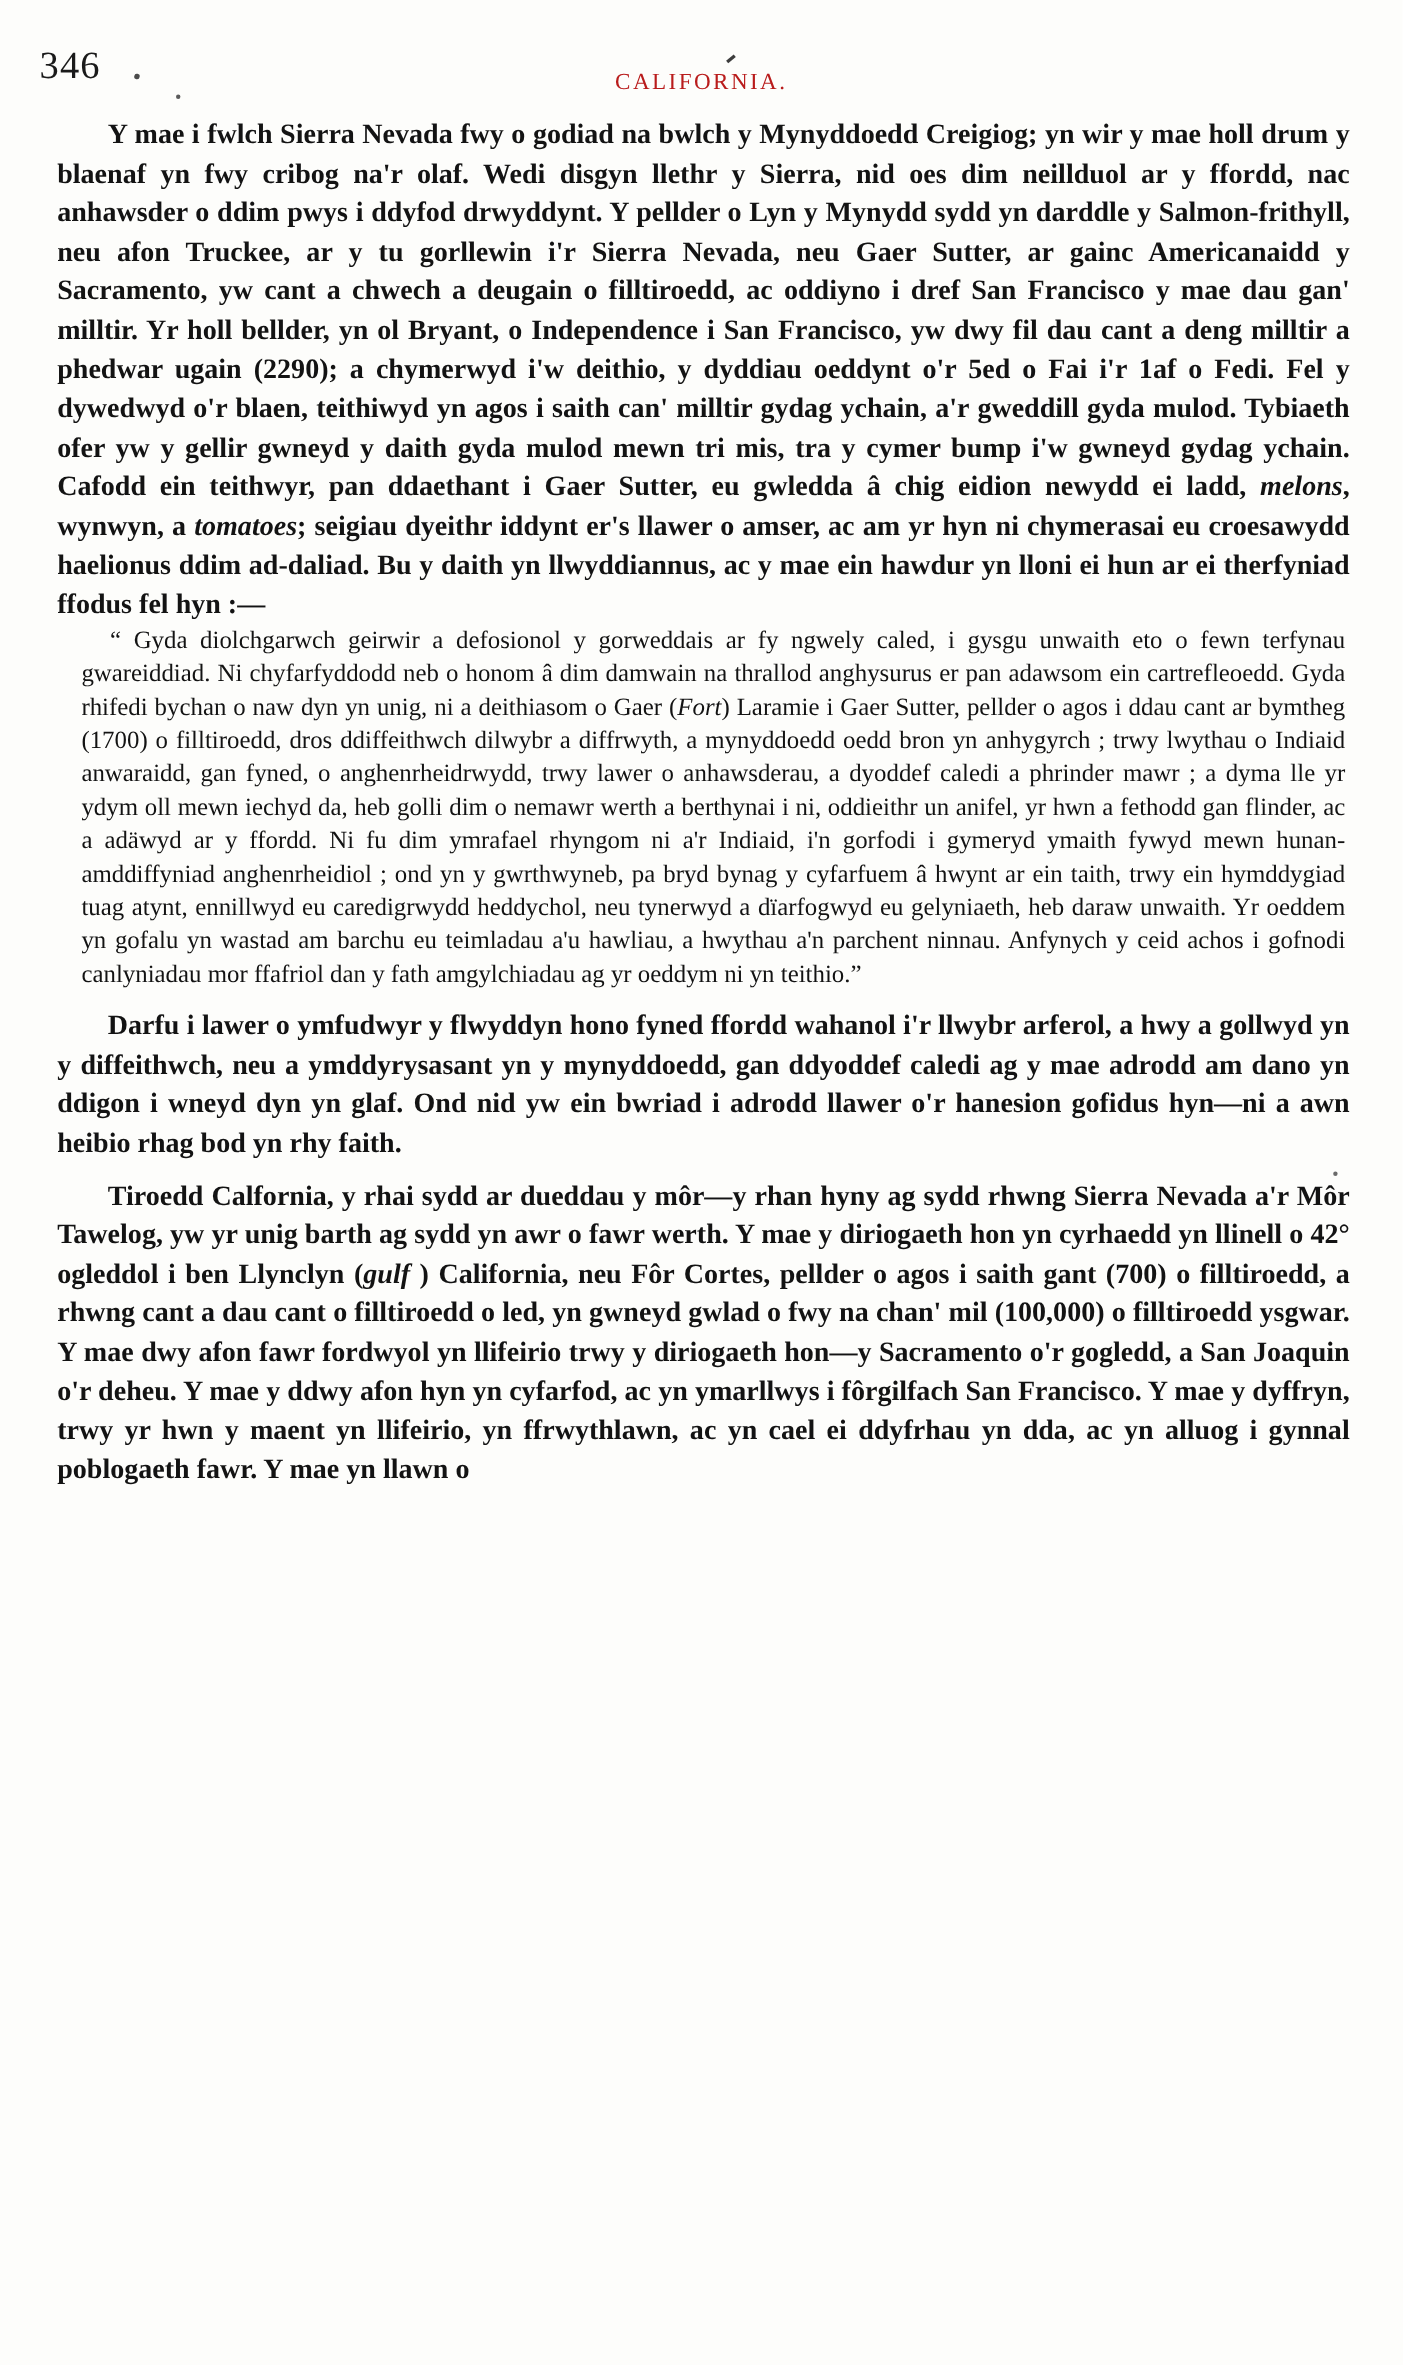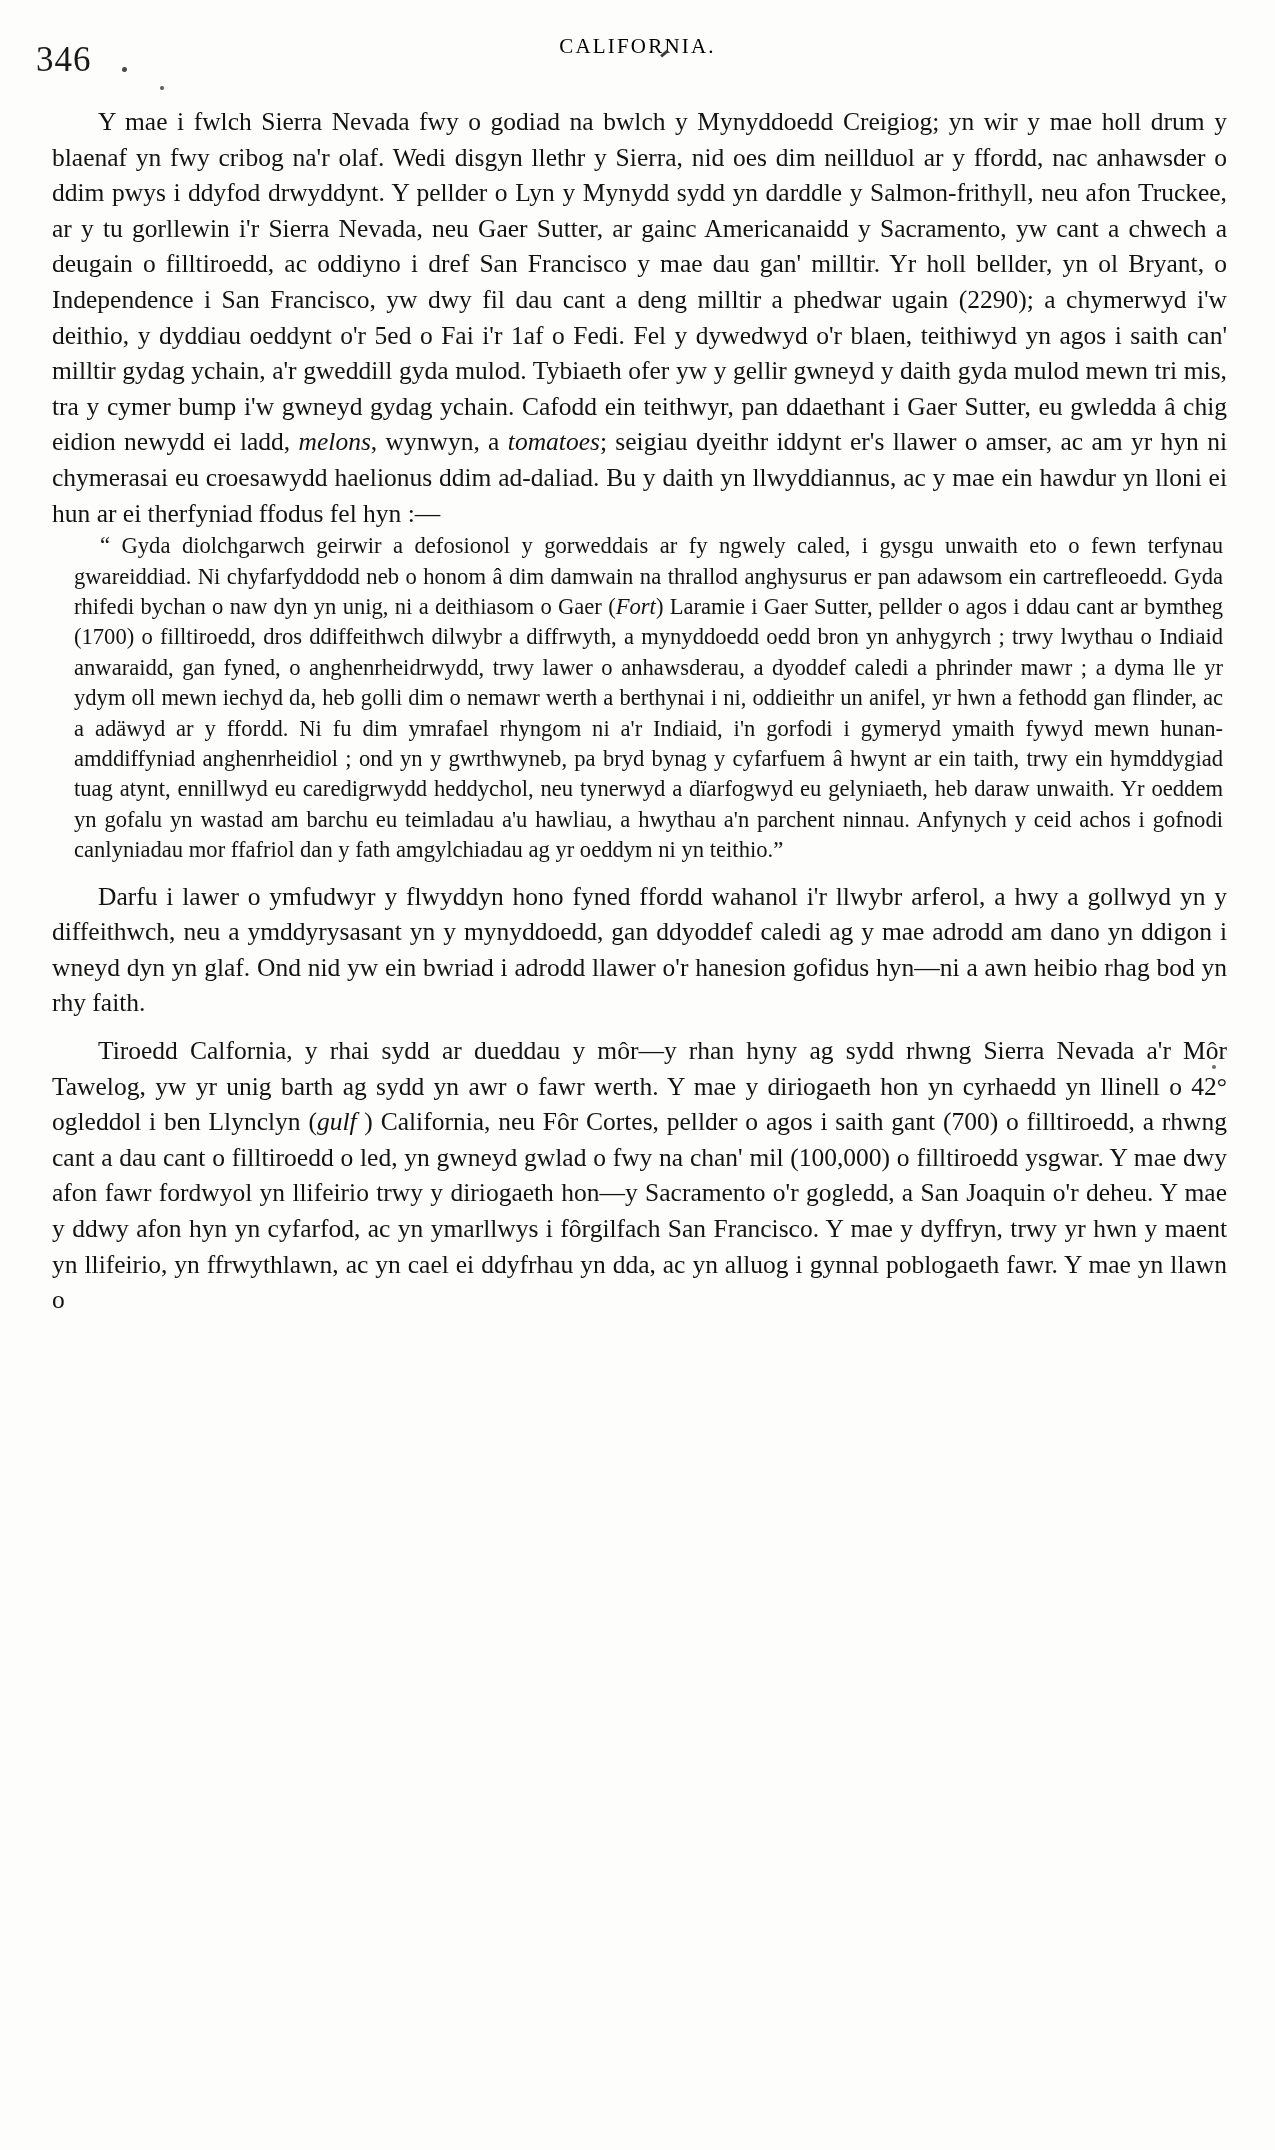--- a/index.html
+++ b/index.html
@@ -35,26 +35,26 @@
     position: absolute;
     left: 36px;
     top: 10px;
     font-size: 35px;
     letter-spacing: 1px;
     color: #1a1a1a;
   }
   .running-head {
     position: absolute;
     left: 0;
-    top: 4px;
+    top: 32px;
     width: 1275px;
     text-align: center;
     font-size: 21px;
     letter-spacing: 2.2px;
-    color: #000000;
+    color: #b91c1c;
   }
   .speck-1 {
     position: absolute;
     left: 122px;
     top: 37px;
     width: 5px;
     height: 5px;
     background: #4b4b4b;
     border-radius: 50%;
     transform: rotate(12deg);
@@ -98,20 +98,21 @@
     margin: 0;
     font-size: 25.5px;
     line-height: 35.6px;
     text-align: justify;
     text-justify: inter-word;
     color: #131313;
     hyphens: manual;
   }
   p.main {
     text-indent: 46px;
+    font-weight: bold;
   }
   .quote-block {
     padding-left: 22px;
     padding-right: 4px;
   }
   .quote-block p {
     font-size: 22.6px;
     line-height: 30.4px;
     text-align: justify;
   }

